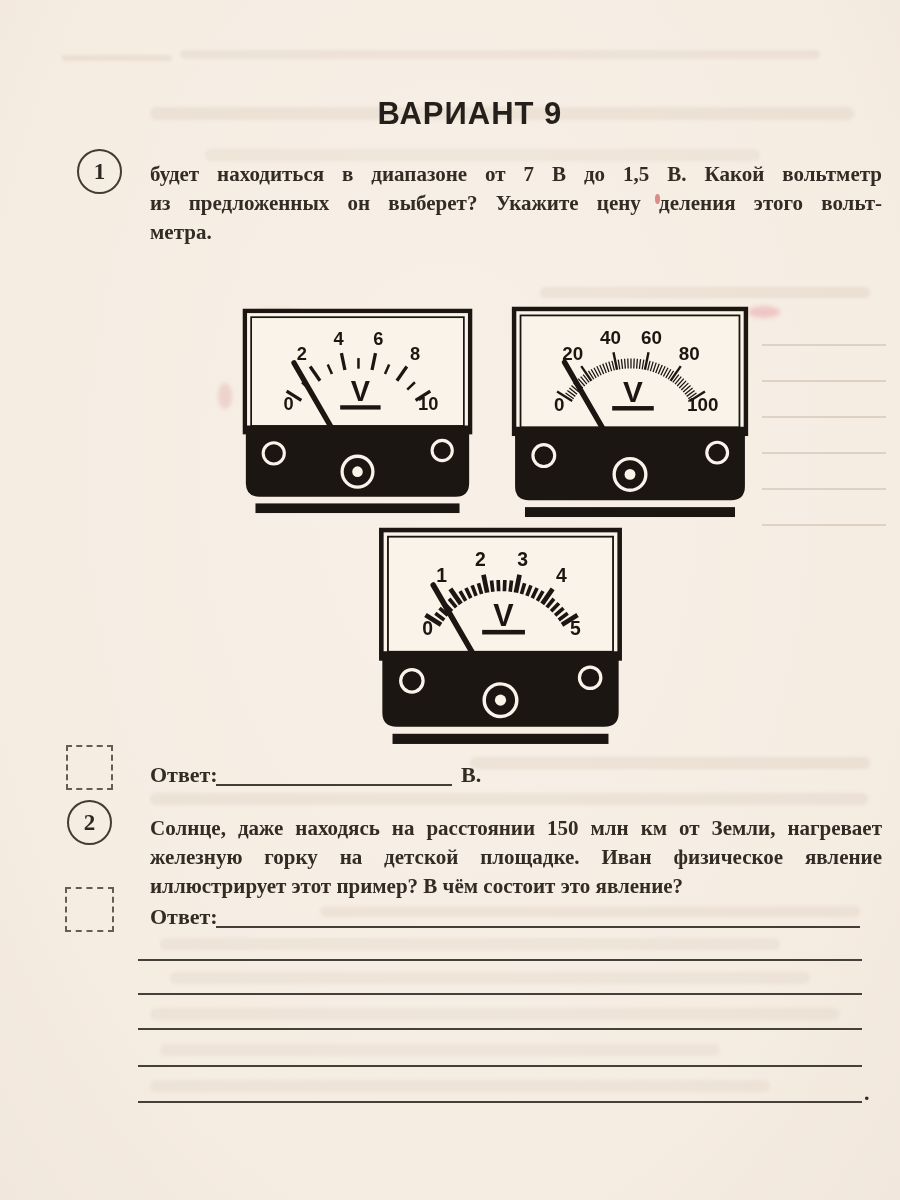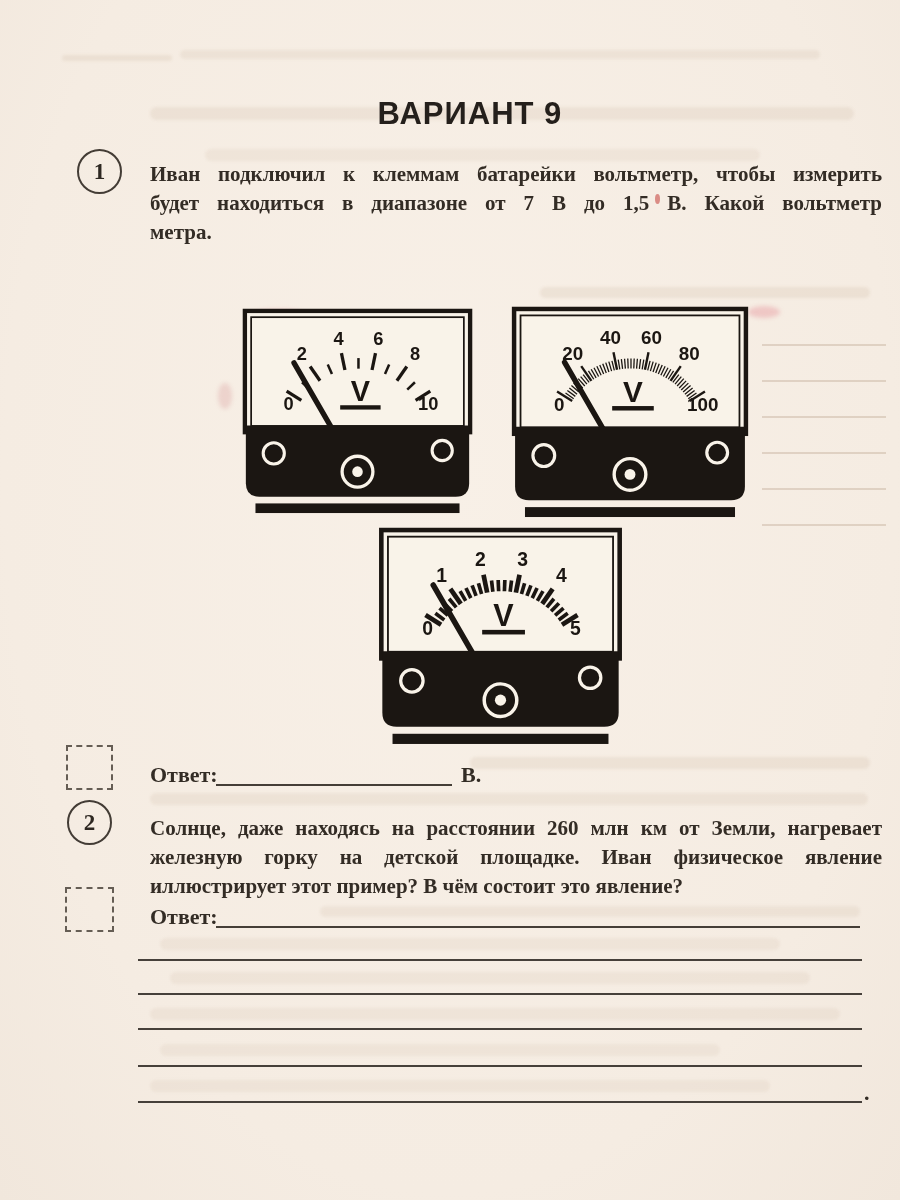--- a/index.html
+++ b/index.html
@@ -87,22 +87,22 @@
   <div class="smudge" style="left:252px;top:309px;width:52px;height:9px;background:rgba(230,140,150,.28);filter:blur(2px)"></div>
   <div class="smudge" style="left:218px;top:383px;width:14px;height:26px;background:rgba(215,150,150,.3);filter:blur(2px)"></div>
   <div class="smudge" style="left:655px;top:194px;width:5px;height:10px;background:rgba(195,60,55,.55);filter:blur(.5px)"></div>
 
   <h1 class="title">ВАРИАНТ 9</h1>
 
   <div class="badge" style="left:77px;top:149px">
     <span>1</span>
   </div>
   <div class="qtext" style="left:150px;top:160px">
-    <div class="tline">Иван подключил к клеммам батарейки вольтметр, чтобы измерить</div>
     <div class="tline">будет находиться в диапазоне от 7 В до 1,5 В. Какой вольтметр</div>
+    <div class="tline">из предложенных он выберет? Укажите цену деления этого вольт-</div>
     <div class="tline no-just">метра.</div>
   </div>
 
   <div class="meter" style="left:242px;top:307px;width:231px;height:209px"><svg viewBox="0 0 240 215" width="100%" height="100%">
         <rect x="3" y="3" width="234" height="126" fill="#f9f3e9" stroke="#1b1612" stroke-width="4.5"></rect>
         <rect x="9.5" y="9.5" width="221" height="113" fill="none" stroke="#1b1612" stroke-width="1.8"></rect>
         <line x1="61.636633269050186" y1="95.90565150367566" x2="46.37176753823452" y2="86.36710474747797" stroke="#1b1612" stroke-width="3.4"></line>
         <line x1="70.30796969937728" y1="84.72663193850312" x2="62.342079223565136" y2="77.14081695741075" stroke="#1b1612" stroke-width="2.6"></line>
         <line x1="81.0500502620898" y1="75.51955536064071" x2="70.77720604377002" y2="60.73886959623404" stroke="#1b1612" stroke-width="3.4"></line>
         <line x1="93.42406632863342" y1="68.6605262521336" x2="89.09070532313295" y2="58.550037520326015" stroke="#1b1612" stroke-width="2.6"></line>
@@ -247,21 +247,21 @@
 
   <div class="checkbox" style="left:66px;top:745px;width:47px;height:45px"></div>
   <span class="answer-label" style="left:150px;top:762px">Ответ:</span>
   <span class="answer-line" style="left:216px;top:762px;width:236px"></span>
   <span class="answer-unit" style="left:461px;top:762px">В.</span>
 
   <div class="badge" style="left:67px;top:800px">
     <span>2</span>
   </div>
   <div class="qtext" style="left:150px;top:814px">
-    <div class="tline">Солнце, даже находясь на расстоянии 260 млн км от Земли, нагревает</div>
+    <div class="tline">Солнце, даже находясь на расстоянии 150 млн км от Земли, нагревает</div>
     <div class="tline">железную горку на детской площадке. Иван физическое явление</div>
     <div class="tline no-just">иллюстрирует этот пример? В чём состоит это явление?</div>
   </div>
 
   <div class="checkbox" style="left:65px;top:887px;width:49px;height:45px"></div>
   <span class="answer-label" style="left:150px;top:904px">Ответ:</span>
   <span class="answer-line" style="left:216px;top:904px;width:644px"></span>
   <div class="rule" style="left:138px;top:959px;width:724px"></div>
   <div class="rule" style="left:138px;top:993px;width:724px"></div>
   <div class="rule" style="left:138px;top:1028px;width:724px"></div>

